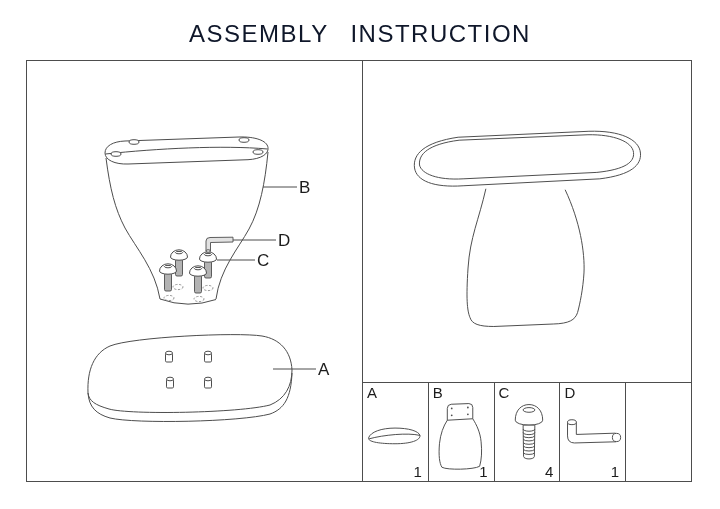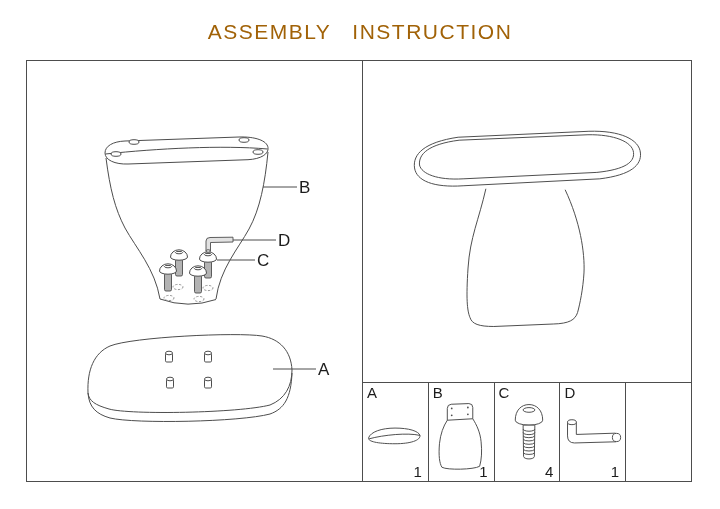--- a/index.html
+++ b/index.html
@@ -2,21 +2,21 @@
 <html><head>
 <meta charset="utf-8">
 <style>
   html,body{margin:0;padding:0;}
   body{
     width:720px;height:509px;position:relative;background:#ffffff;
     font-family:"Liberation Sans", sans-serif;overflow:hidden;
   }
   .title{
     position:absolute;top:20px;left:0;width:720px;text-align:center;
-    font-size:21px;letter-spacing:1.5px;word-spacing:14px;color:#a16207;
+    font-size:24px;letter-spacing:1.5px;word-spacing:14px;color:#0f172a;
     font-weight:400;white-space:nowrap;
   }
   .frame{
     position:absolute;left:26px;top:60px;width:666px;height:422px;
     border:1px solid #4d4d4d;box-sizing:border-box;background:#fff;
   }
   .panel{position:absolute;top:0;}
   .divider{position:absolute;left:335px;top:0;width:1px;height:100%;background:#4d4d4d;}
   .parts-row{
     position:absolute;left:336px;top:321px;width:328px;height:99px;

